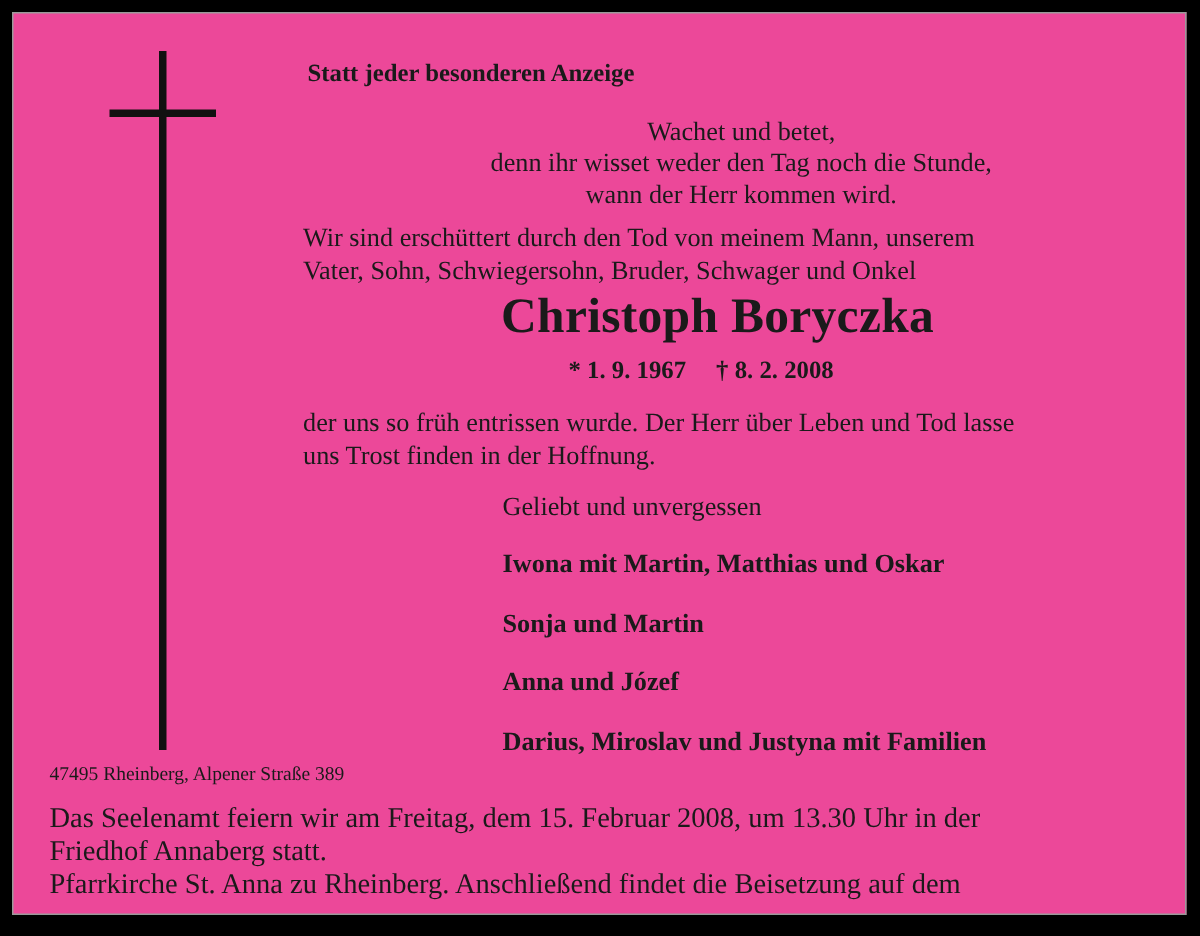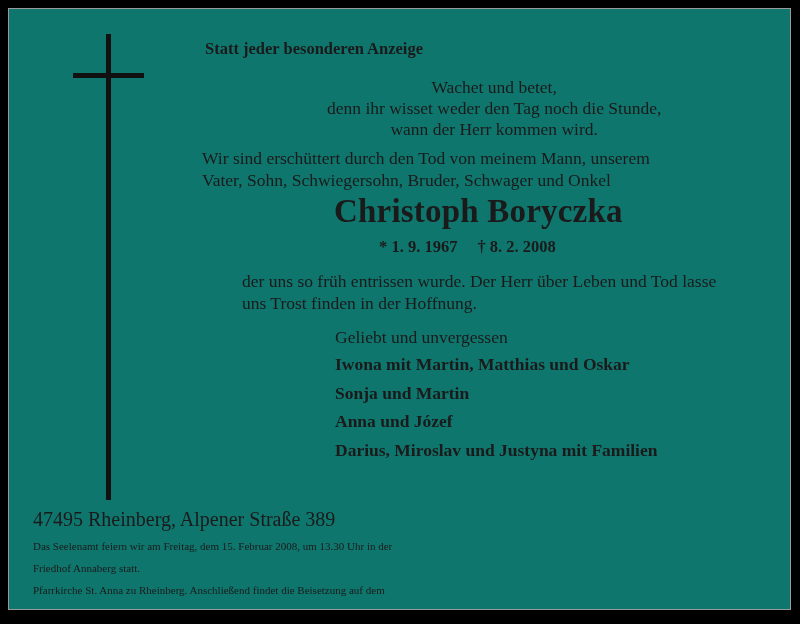--- a/index.html
+++ b/index.html
@@ -14,21 +14,21 @@
       overflow: hidden;
       font-family: "Liberation Serif", "DejaVu Serif", serif;
       color: #1a1a1a;
     }
     .frame {
       position: absolute;
       left: 8px;
       top: 8px;
       width: 781px;
       height: 600px;
-      background: #0f766e;
+      background: #ec4899;
       border: 1px solid #9a9a9a;
     }
     .cross-v {
       position: absolute;
       left: 97px;
       top: 25px;
       width: 5px;
       height: 466px;
       background: #111;
     }
@@ -79,46 +79,46 @@
       font-size: 16.5px;
       font-weight: bold;
     }
     .dates span + span { margin-left: 20px; }
     .closing {
       left: 193px;
       top: 261px;
       font-size: 17.5px;
       line-height: 22px;
       white-space: pre;
-      margin-left: 40px;
     }
     .family-intro {
       left: 326px;
       top: 320px;
       font-size: 17.5px;
     }
     .family {
       left: 326px;
       top: 346px;
       font-size: 17.5px;
       font-weight: bold;
     }
     .family div {
       height: 28.5px;
       line-height: 18px;
+      margin-top: 11px;
     }
     .address {
       left: 24px;
       top: 500px;
-      font-size: 20px;
+      font-size: 13px;
     }
     .service {
       left: 24px;
       top: 526px;
-      font-size: 11px;
+      font-size: 19px;
       line-height: 22px;
       white-space: pre;
     }
   </style>
 </head>
 <body>
 
 <div class="frame">
   <div class="cross-v"></div>
   <div class="cross-h"></div>

